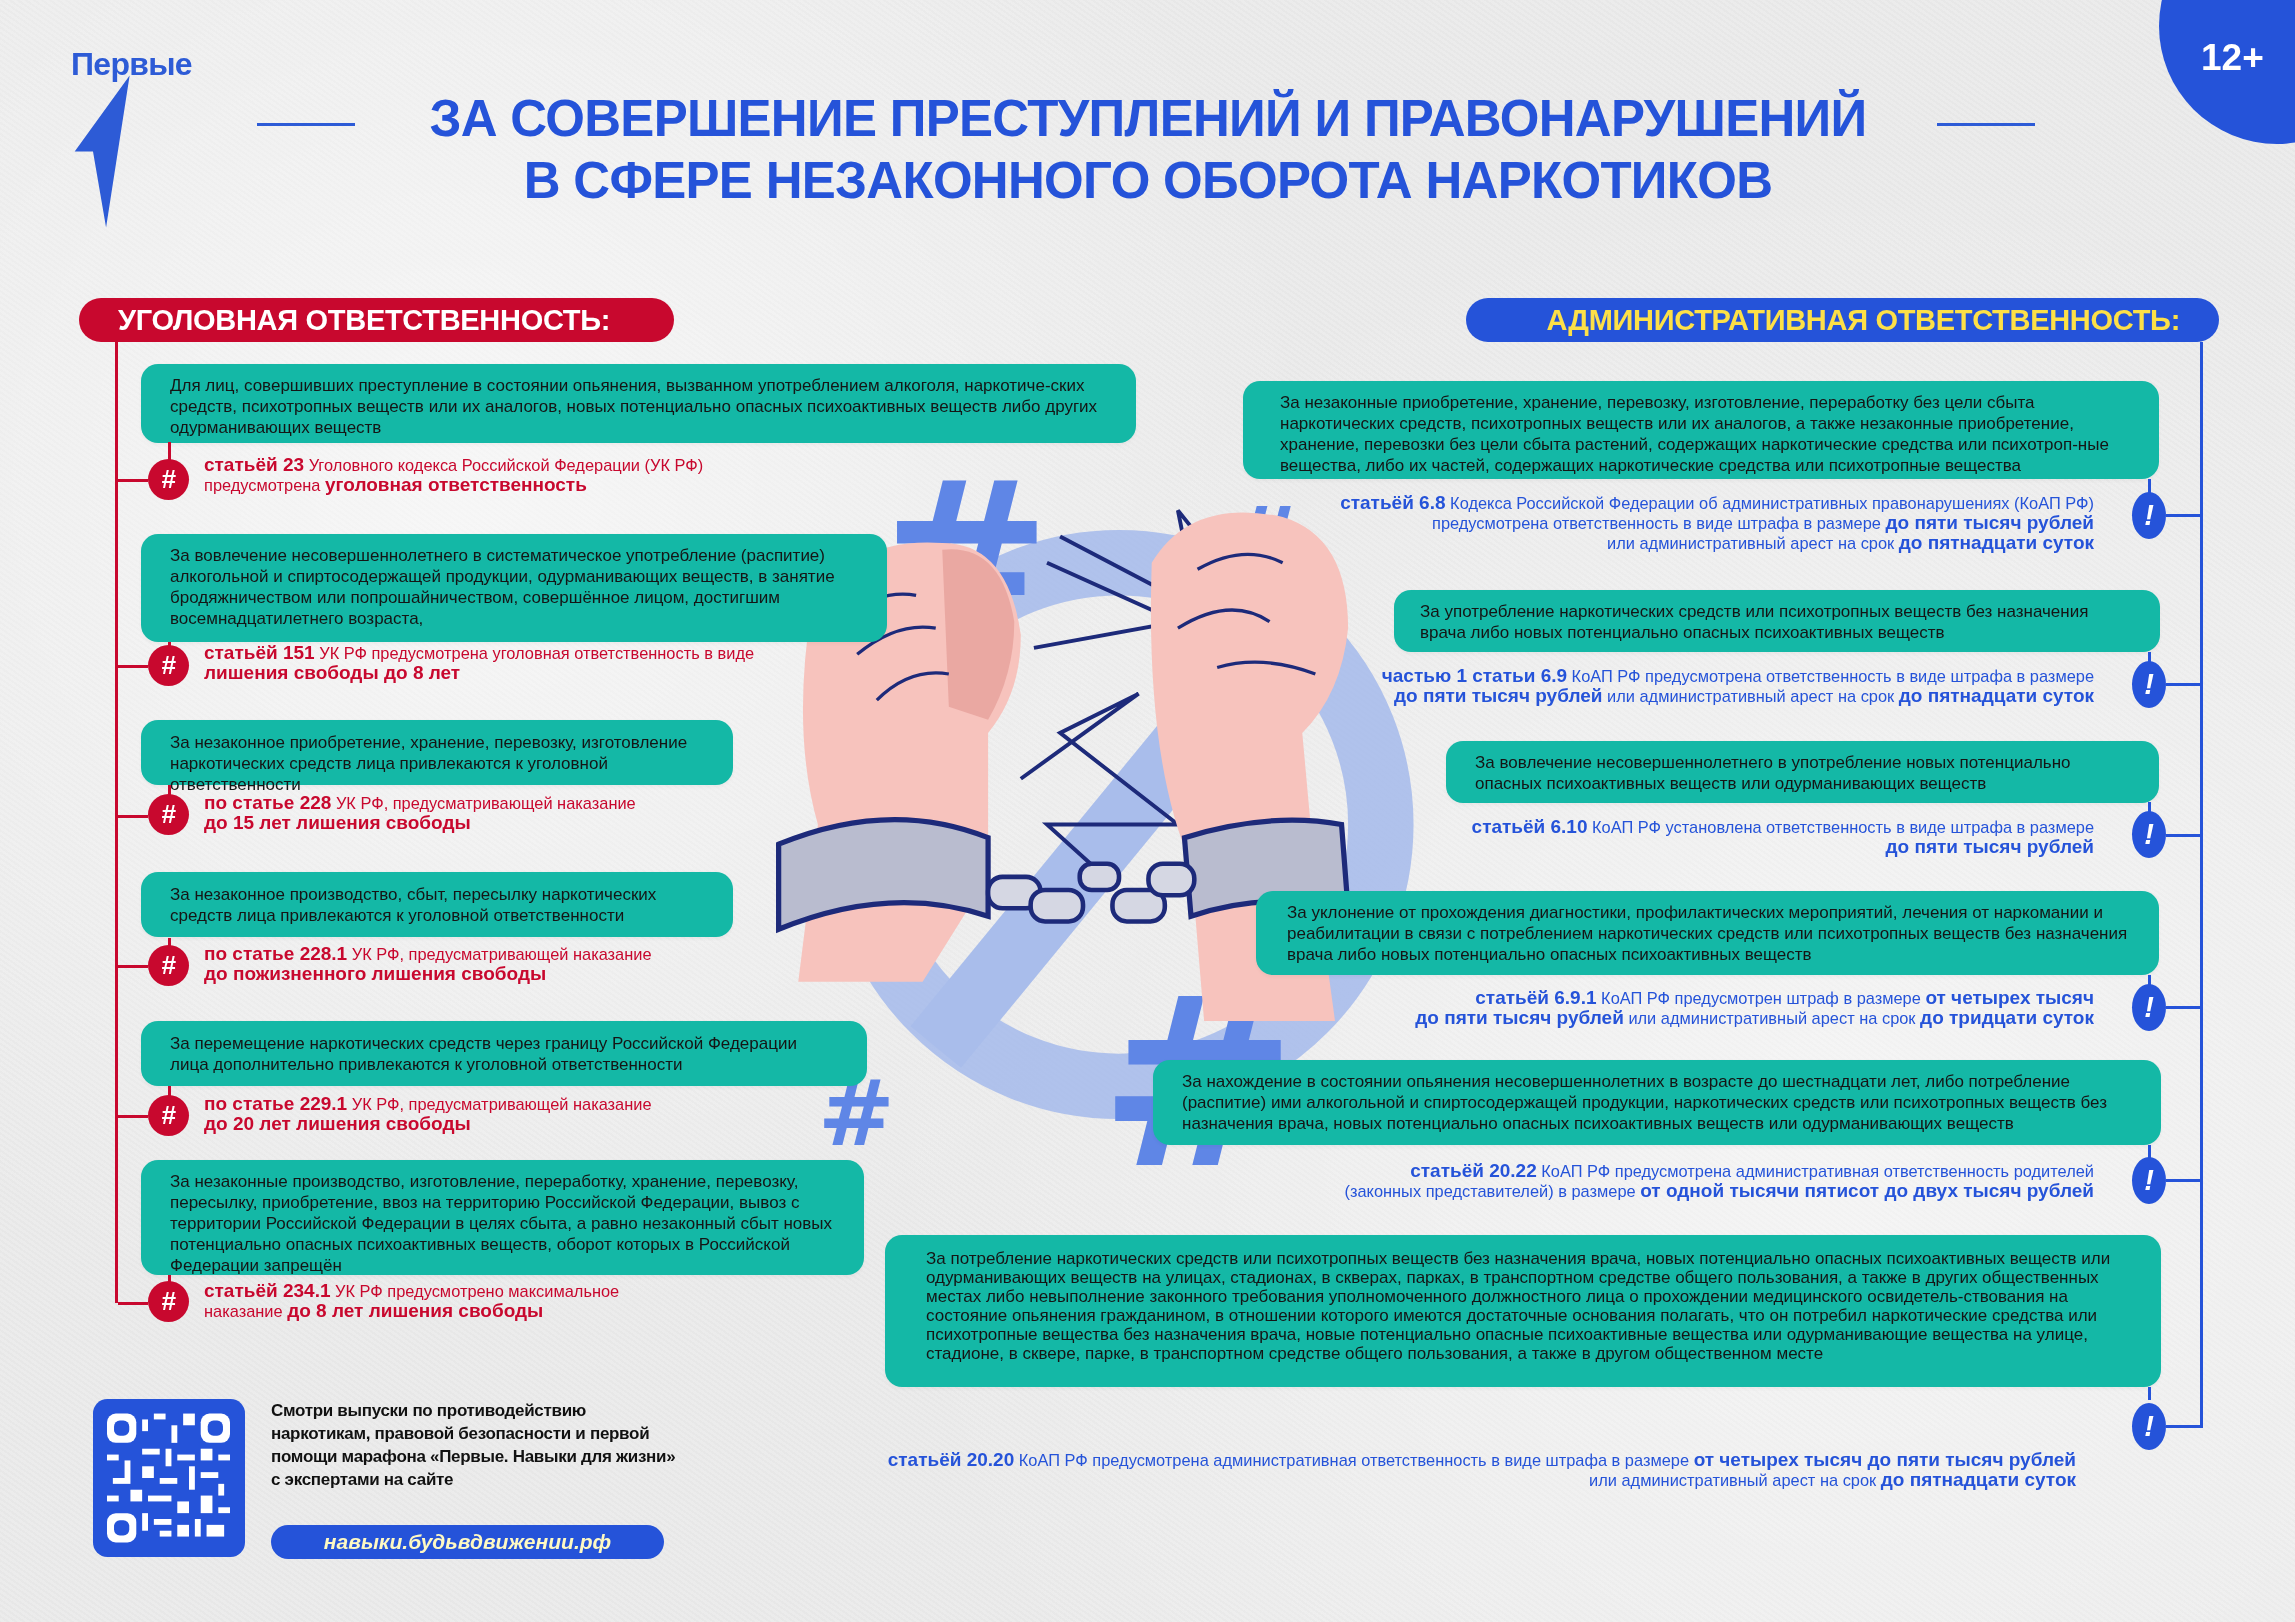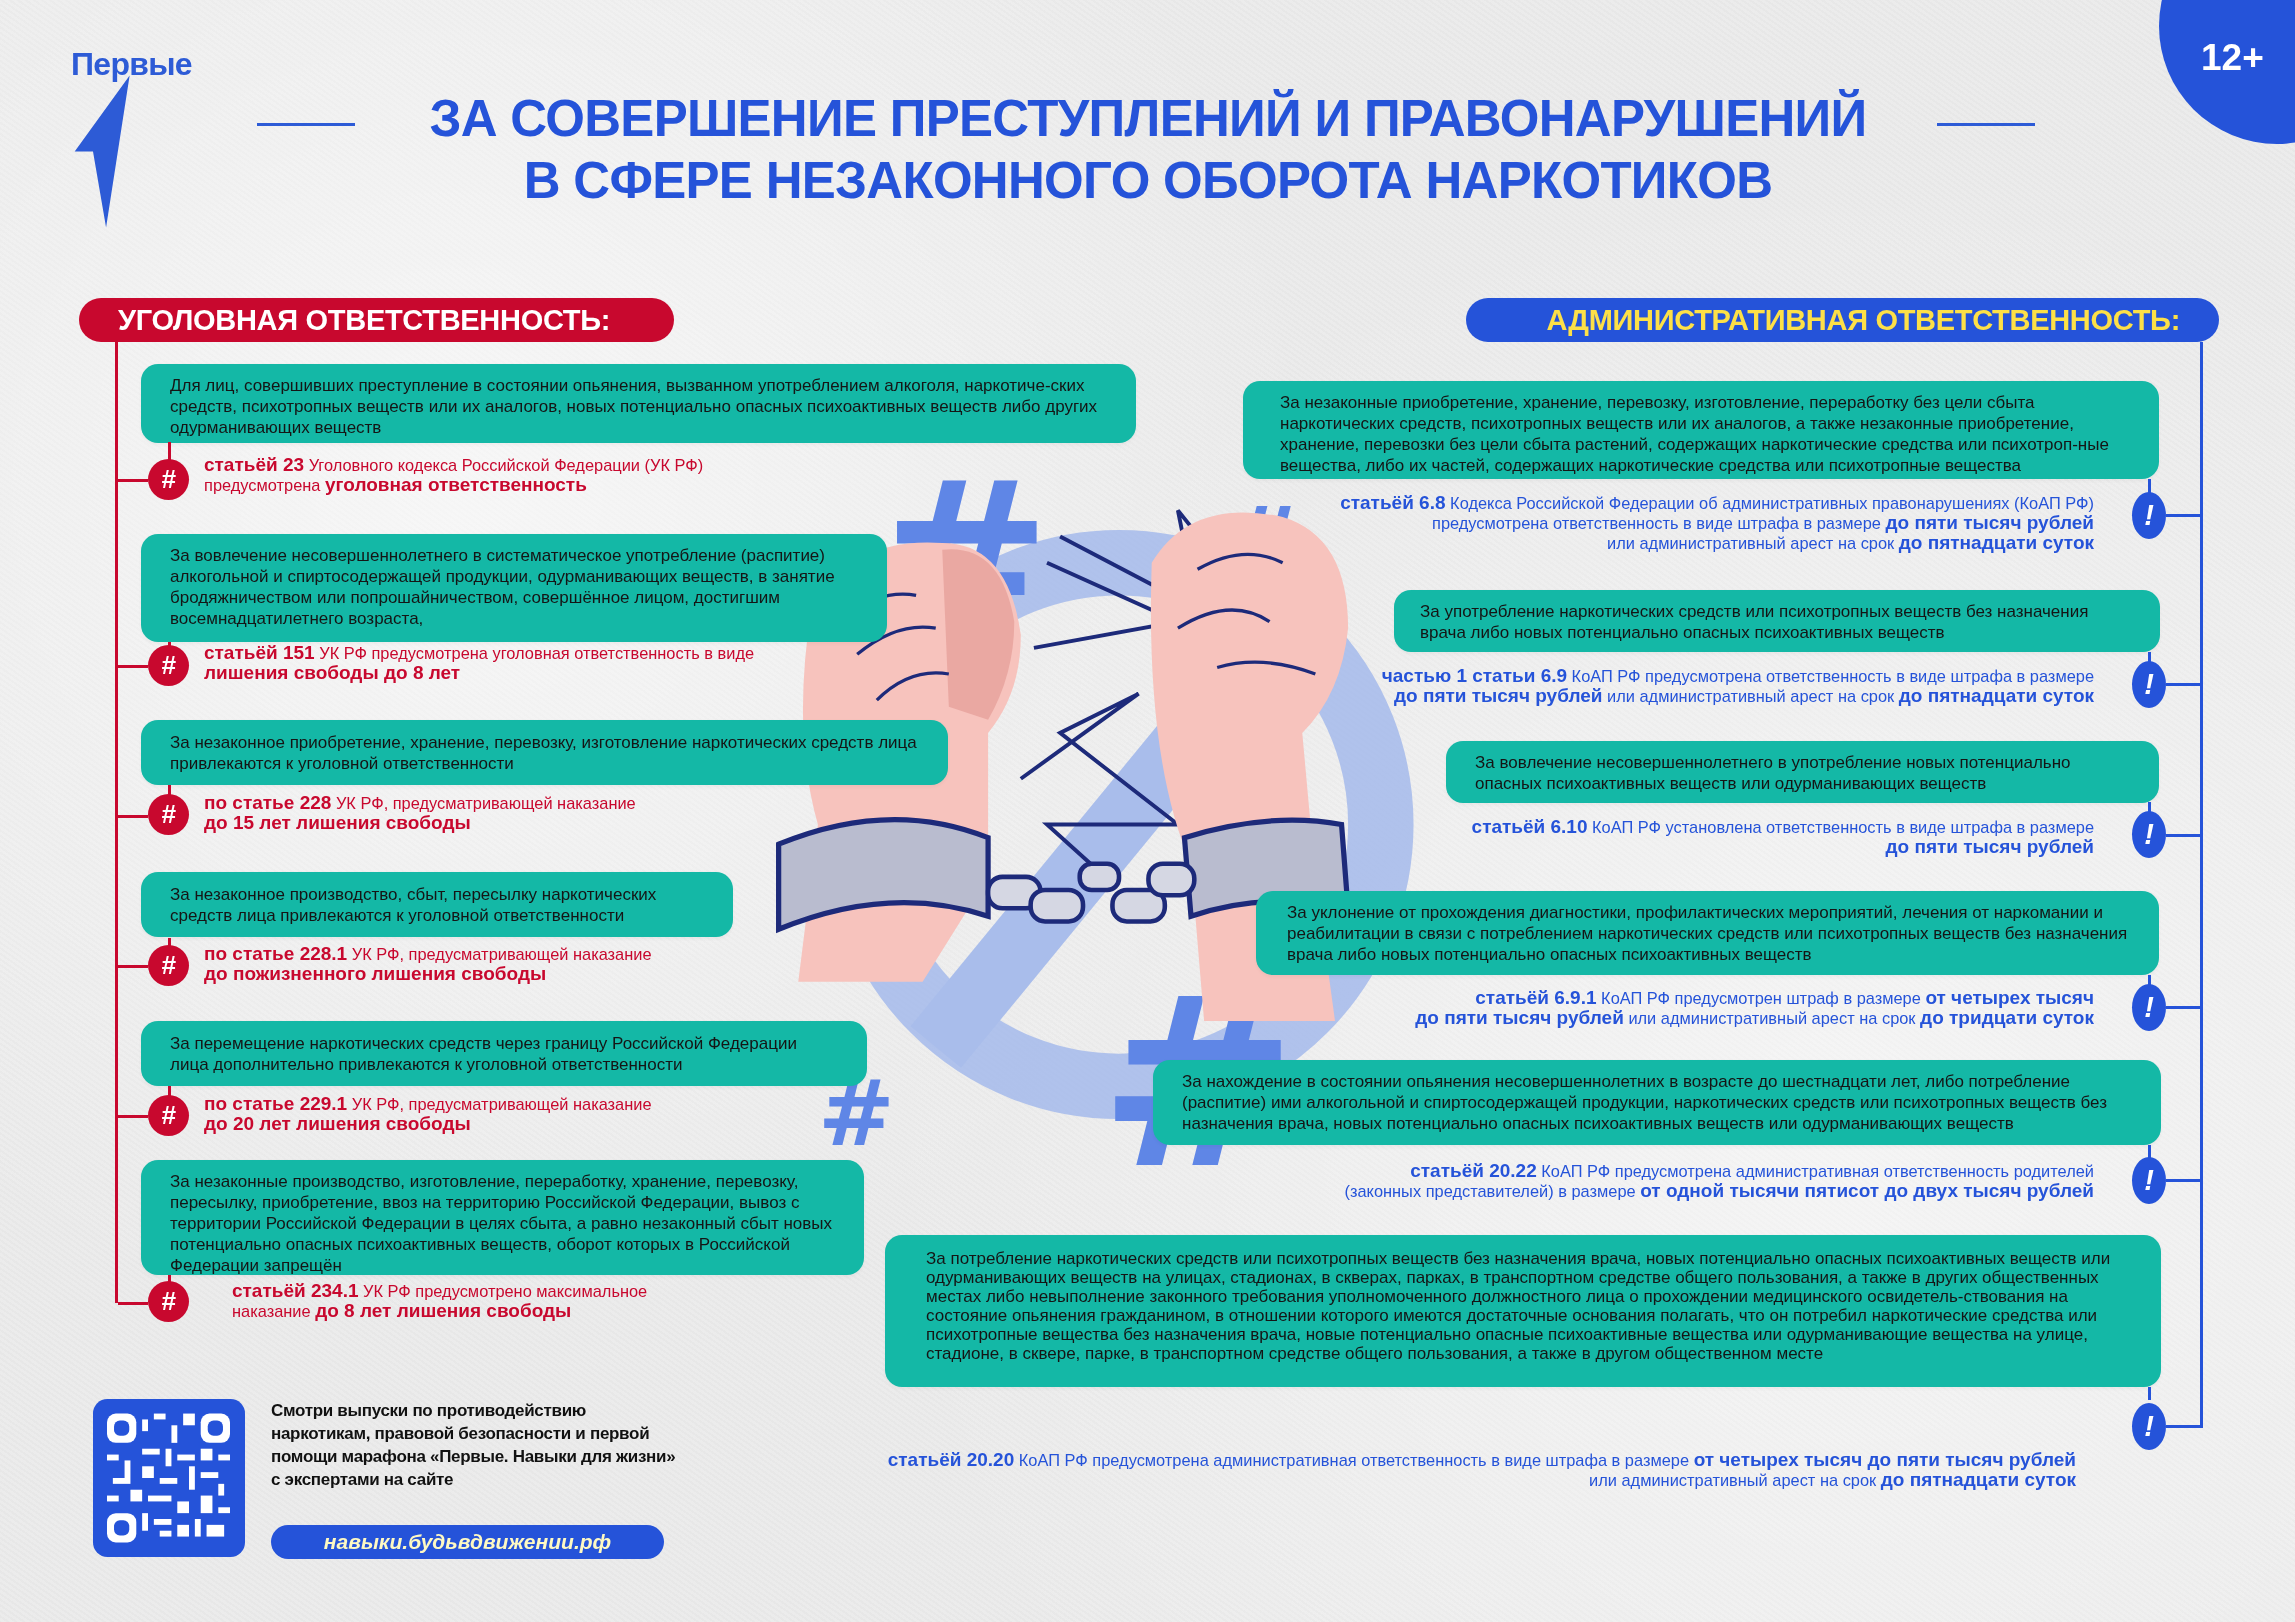--- a/index.html
+++ b/index.html
@@ -162,21 +162,21 @@
 <div class="abs card" style="left:141px; top:534px; width:746px; height:108px; padding-top:10.5px;">За вовлечение несовершеннолетнего в систематическое употребление (распитие) алкогольной и спиртосодержащей продукции, одурманивающих веществ, в занятие бродяжничеством или попрошайничеством, совершённое лицом, достигшим восемнадцатилетнего возраста,</div>
 <div class="abs conn-red-v" style="left:168px; top:642px; height:18.3px;"></div>
 <div class="abs conn-red-h" style="left:118px; top:665px; width:30px;"></div>
 <div class="abs badge-red" style="left:148px; top:645px;">#</div>
 <div class="abs pen-l" style="left:204px; top:643px; width:589px;">
   <b>статьёй 151</b>
   <span>УК РФ предусмотрена уголовная ответственность в виде</span>
   <b>лишения свободы до 8 лет</b>
 </div>
 
-<div class="abs card" style="left:141px; top:720px; width:807px; height:65px; padding-top:11.8px;">За незаконное приобретение, хранение, перевозку, изготовление наркотических средств лица привлекаются к уголовной ответственности</div>
+<div class="abs card" style="left:141px; top:720px; width:592px; height:65px; padding-top:11.8px;">За незаконное приобретение, хранение, перевозку, изготовление наркотических средств лица привлекаются к уголовной ответственности</div>
 <div class="abs conn-red-v" style="left:168px; top:785px; height:18.3px;"></div>
 <div class="abs conn-red-h" style="left:118px; top:815px; width:30px;"></div>
 <div class="abs badge-red" style="left:148px; top:794px;">#</div>
 <div class="abs pen-l" style="left:204px; top:793px; width:589px;">
   <b>по статье 228</b>
   <span>УК РФ, предусматривающей наказание</span><br>
   <b>до 15 лет лишения свободы</b>
 </div>
 
 <div class="abs card" style="left:141px; top:872px; width:592px; height:65px; padding-top:11.8px;">За незаконное производство, сбыт, пересылку наркотических средств лица привлекаются к уголовной ответственности</div>
@@ -196,21 +196,21 @@
 <div class="abs pen-l" style="left:204px; top:1094px; width:589px;">
   <b>по статье 229.1</b>
   <span>УК РФ, предусматривающей наказание</span><br>
   <b>до 20 лет лишения свободы</b>
 </div>
 
 <div class="abs card" style="left:141px; top:1160px; width:723px; height:115px; padding-top:10.5px;">За незаконные производство, изготовление, переработку, хранение, перевозку, пересылку, приобретение, ввоз на территорию Российской Федерации, вывоз с территории Российской Федерации в целях сбыта, а равно незаконный сбыт новых потенциально опасных психоактивных веществ, оборот которых в Российской Федерации запрещён</div>
 <div class="abs conn-red-v" style="left:168px; top:1275px; height:18.3px;"></div>
 <div class="abs conn-red-h" style="left:118px; top:1302px; width:30px;"></div>
 <div class="abs badge-red" style="left:148px; top:1281px;">#</div>
-<div class="abs pen-l" style="left:204px; top:1281px; width:497px;margin-left:28px;">
+<div class="abs pen-l" style="left:204px; top:1281px; width:497px;">
   <b>статьёй 234.1</b>
   <span>УК РФ предусмотрено максимальное наказание</span>
   <b>до 8 лет лишения свободы</b>
 </div>
 
 <div class="abs hdr-admin">АДМИНИСТРАТИВНАЯ ОТВЕТСТВЕННОСТЬ:</div>
 <div class="abs vline-blue"></div>
 
 <div class="abs card" style="left:1243px; top:381px; width:916px; height:98px; padding-top:10.5px; padding-left:37px;">За незаконные приобретение, хранение, перевозку, изготовление, переработку без цели сбыта наркотических средств, психотропных веществ или их аналогов, а также незаконные приобретение, хранение, перевозки без цели сбыта растений, содержащих наркотические средства или психотроп-ные вещества, либо их частей, содержащих наркотические средства или психотропные вещества</div>
 <div class="abs conn-blue-v" style="left:2148px; top:479px; height:17px;"></div>

